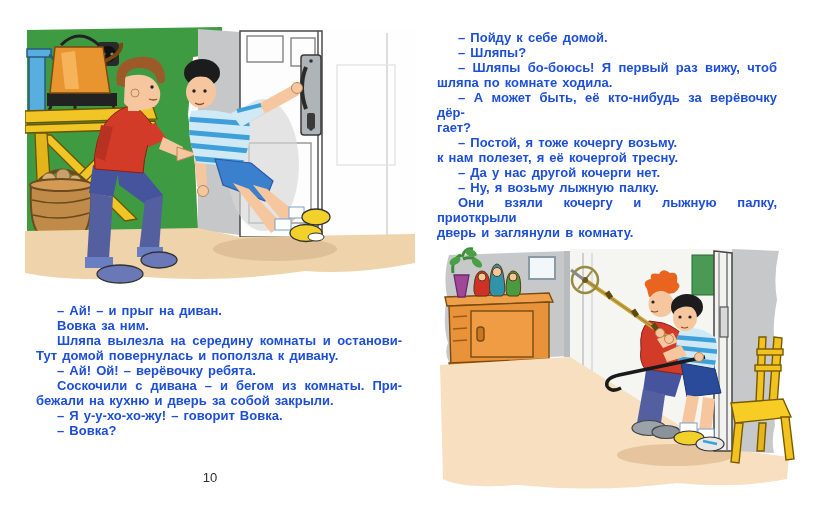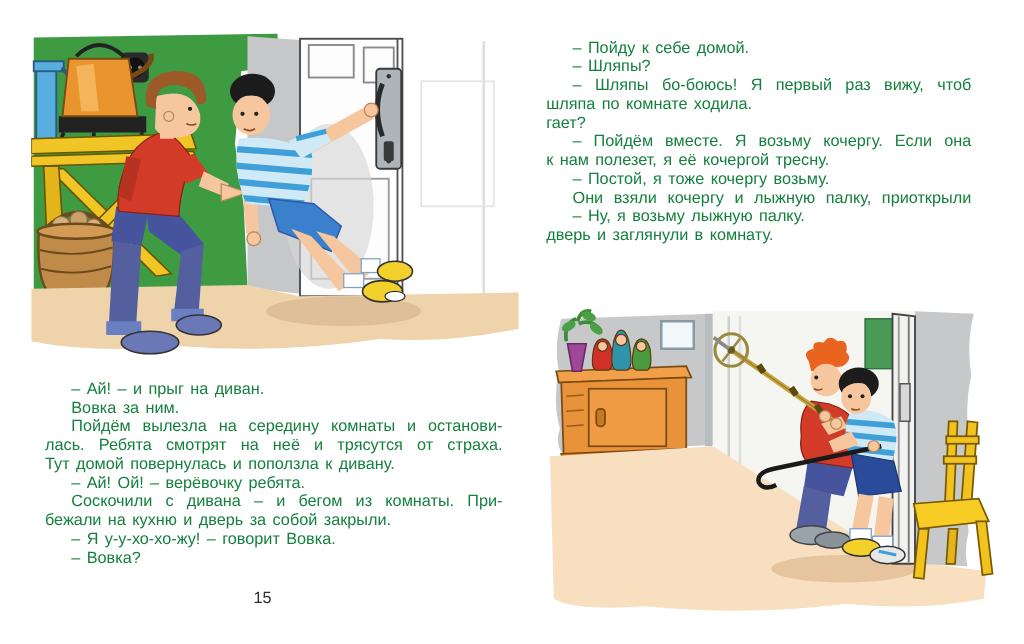--- a/index.html
+++ b/index.html
@@ -1,20 +1,20 @@
 <!DOCTYPE html>
 <html><head>
 <meta charset="utf-8">
 <style>
   html,body{margin:0;padding:0;background:#ffffff;}
   body{width:819px;height:515px;font-family:"Liberation Sans",sans-serif;}
   .spread{position:relative;width:819px;height:515px;background:#ffffff;overflow:hidden;}
   .illustration{position:absolute;}
   .illustration svg{display:block;}
-  .textblock{position:absolute;font-size:13px;line-height:15px;color:#15803d;}
+  .textblock{position:absolute;font-size:13px;line-height:15px;color:#1d4ed8;font-weight:bold;}
   .line{text-align:justify;word-spacing:1.5px;white-space:normal;}
   .line.stretch{text-align-last:justify;}
   .line.indent{text-indent:21px;}
   .pagenum{position:absolute;left:20px;top:470px;width:380px;text-align:center;
            font-size:13px;color:#2e2e2e;}
 </style>
 </head>
 <body>
 
 <div class="spread">
@@ -147,43 +147,43 @@
         <circle cx="169" cy="66" r="1.7" fill="#222"></circle>
         <circle cx="180" cy="66" r="1.7" fill="#222"></circle>
         <path d="M170,78 q5,3 9,0" fill="none" stroke="#8a4a2a" stroke-width="1.3"></path>
       </g>
     </svg>
   </div>
 
   <div class="textblock" style="left:36px;top:303px;width:366px;">
       <div class="line indent">– Ай! – и прыг на диван.</div>
       <div class="line indent">Вовка за ним.</div>
-      <div class="line indent stretch">Пойдём вылезла на середину комнаты и останови-</div>
-      <div class="line stretch">лась. Ребята смотрят на неё и трясутся от страха.</div>
+      <div class="line indent stretch">Шляпа вылезла на середину комнаты и останови-</div>
       <div class="line">Тут домой повернулась и поползла к дивану.</div>
       <div class="line indent">– Ай! Ой! – верёвочку ребята.</div>
       <div class="line indent stretch">Соскочили с дивана – и бегом из комнаты. При-</div>
       <div class="line">бежали на кухню и дверь за собой закрыли.</div>
       <div class="line indent">– Я у-у-хо-хо-жу! – говорит Вовка.</div>
       <div class="line indent">– Вовка?</div>
     </div>
 
-  <div class="pagenum">15</div>
+  <div class="pagenum">10</div>
 
   <div class="textblock" style="left:437px;top:30px;width:340px;">
       <div class="line indent">– Пойду к себе домой.</div>
       <div class="line indent">– Шляпы?</div>
       <div class="line indent stretch">– Шляпы бо-боюсь! Я первый раз вижу, чтоб</div>
       <div class="line">шляпа по комнате ходила.</div>
+      <div class="line indent stretch">– А может быть, её кто-нибудь за верёвочку дёр-</div>
       <div class="line">гает?</div>
-      <div class="line indent stretch">– Пойдём вместе. Я возьму кочергу. Если она</div>
+      <div class="line indent">– Постой, я тоже кочергу возьму.</div>
       <div class="line">к нам полезет, я её кочергой тресну.</div>
-      <div class="line indent">– Постой, я тоже кочергу возьму.</div>
+      <div class="line indent">– Да у нас другой кочерги нет.</div>
+      <div class="line indent">– Ну, я возьму лыжную палку.</div>
       <div class="line indent stretch">Они взяли кочергу и лыжную палку, приоткрыли</div>
-      <div class="line indent">– Ну, я возьму лыжную палку.</div>
       <div class="line">дверь и заглянули в комнату.</div>
     </div>
 
   <div class="illustration" style="left:437px;top:245px;width:370px;height:250px;">
     <svg width="370" height="250" viewBox="0 0 370 250">
 
       <rect x="133" y="4" width="162" height="206" fill="#f5f5f2"></rect>
       <line x1="146" y1="8" x2="146" y2="190" stroke="#cfcfcf" stroke-width="2"></line>
       <line x1="155" y1="8" x2="155" y2="185" stroke="#dfdfdf" stroke-width="2"></line>
       <rect x="255" y="10" width="24" height="40" fill="#4a9a55" stroke="#2a6a35" stroke-width="1"></rect>

